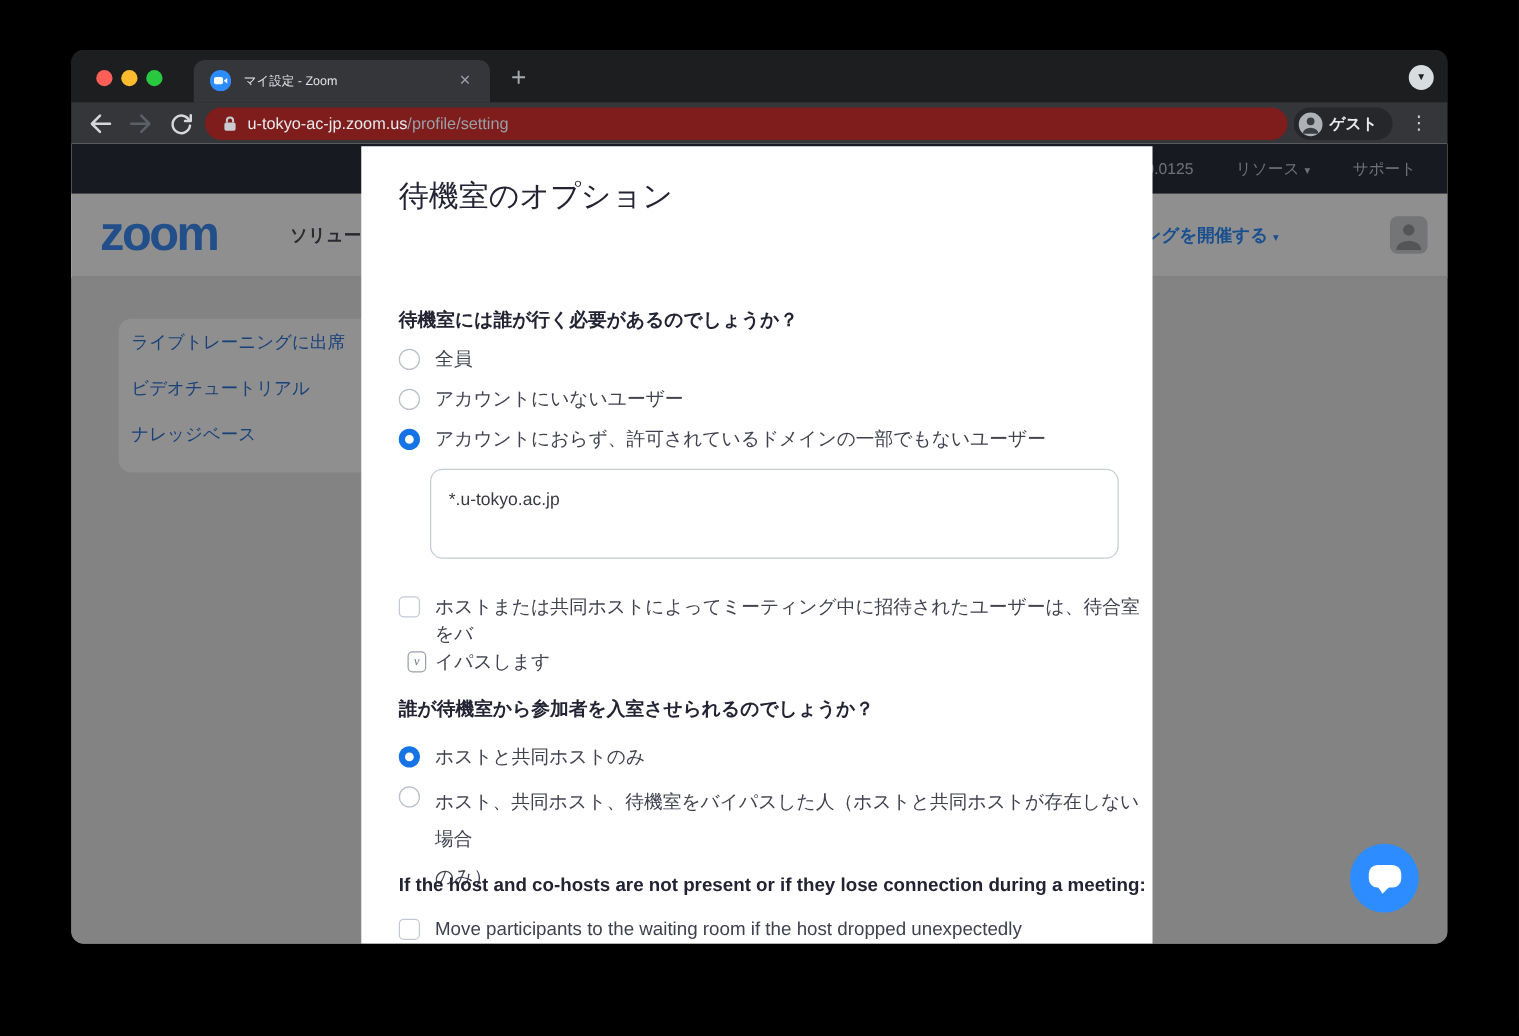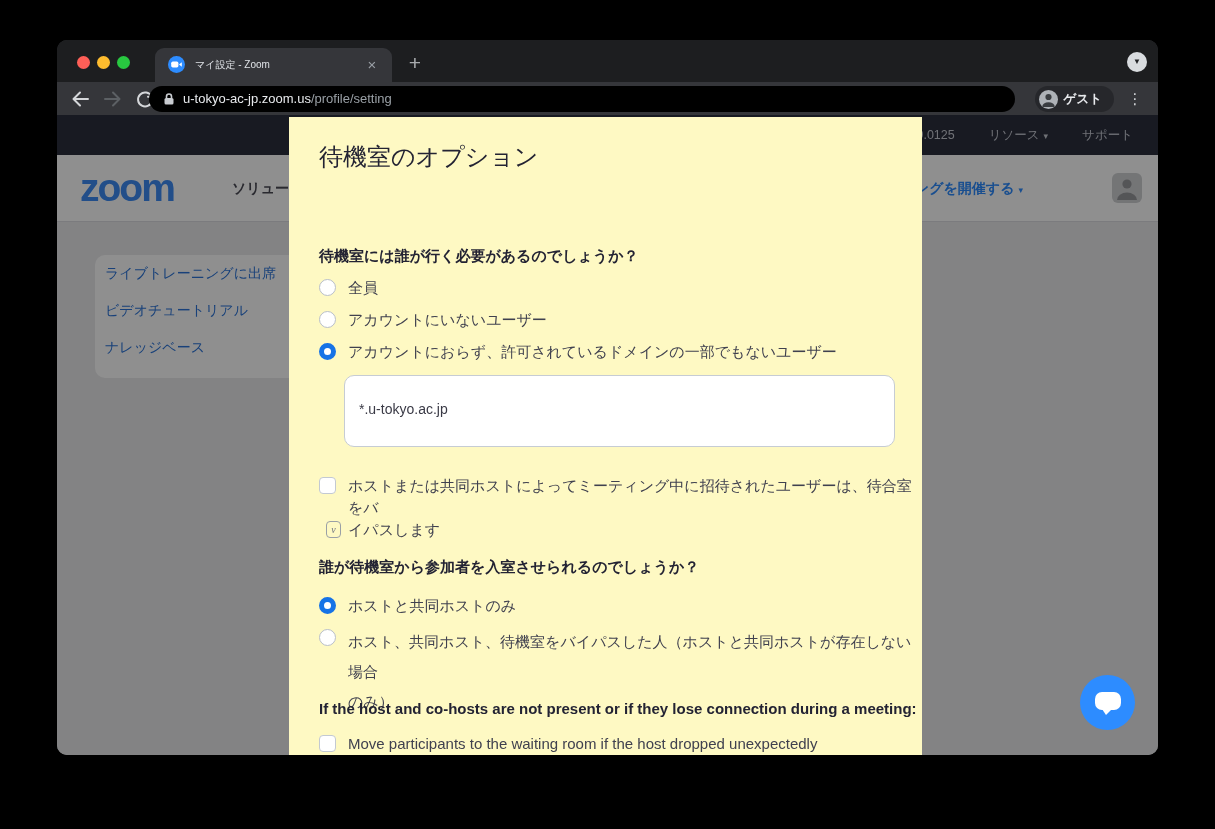--- a/index.html
+++ b/index.html
@@ -19,22 +19,22 @@
   .tab-close { position:absolute; right:10px; top:7px; width:20px; height:20px; color:#9aa0a6;
                font-size:15px; text-align:center; line-height:20px; }
   .newtab-btn { position:absolute; left:344px; top:9px; width:28px; height:28px; color:#a8abae;
                 font-size:21px; text-align:center; line-height:27px; }
   .tabsearch { position:absolute; right:11px; top:12px; width:20px; height:20px; border-radius:50%;
                background:#d9dcdf; color:#202124; font-size:8px; text-align:center; line-height:20px; }
 
   
   .toolbar { position:absolute; left:0; top:42px; width:100%; height:33px; background:#35363a; }
   .navicon { position:absolute; top:5px; width:24px; height:24px; }
-  .urlbar { position:absolute; left:92px; top:4px; width:866px; height:26px;
-            background:#000000; border-radius:13px;text-decoration:underline; }
+  .urlbar { position:absolute; left:107px; top:4px; width:866px; height:26px;
+            background:#7f1d1d; border-radius:13px;text-decoration:underline; }
   .lock { position:absolute; left:13px; top:6px; width:14px; height:14px; }
   .urltext { position:absolute; left:34px; top:5px; font-size:13px; color:#e8eaed; white-space:nowrap; }
   .urlpath { color:#9aa0a6; }
   .guest-pill { position:absolute; right:44px; top:4px; height:26px; padding:0 12px 0 4px;
                 background:#26272b; border-radius:13px; display:flex; align-items:center; gap:6px;justify-content:space-between; }
   .guest-avatar { width:19px; height:19px; border-radius:50%; background:#aeb2b7; position:relative; overflow:hidden; }
   .guest-label { font-size:12.5px; font-weight:bold; color:#e8eaed; }
   .kebab { position:absolute; right:12px; top:5px; width:22px; height:24px; color:#cfd2d5;
            font-size:15px; text-align:center; line-height:24px; letter-spacing:0; }
 
@@ -59,35 +59,35 @@
                    background:#cfd0d3; overflow:hidden; }
 
   .side-panel { position:absolute; left:38px; top:140px; width:270px; height:123px;
                 background:#fff; border-radius:10px; }
   .side-link { position:absolute; left:10px; font-size:14px; color:#2d75d9; white-space:nowrap; }
 
   .overlay { position:absolute; left:0; top:0; width:100%; height:100%;
              background:rgba(0,0,0,0.44); z-index:5; }
 
   
-  .modal { position:absolute; left:232px; top:2px; width:633px; height:638px; background:#fef9c3;
+  .modal { position:absolute; left:232px; top:2px; width:633px; height:638px; background:#ffffff;
            z-index:10; overflow:hidden; }
   .m-title { position:absolute; left:30px; top:24px; font-size:24px; font-weight:500; color:#232333; }
   .m-desc { position:absolute; left:30px; top:76px; width:560px; font-size:15px; line-height:22px;
             color:#6e7180; white-space:pre-line; }
   .m-q { position:absolute; left:30px; font-size:15px; font-weight:bold; color:#232333; }
   .opt-row { position:absolute; left:30px; display:flex; align-items:flex-start; gap:12px; }
   .opt-label { font-size:15px; color:#40414f; line-height:22px; white-space:pre-line; }
   .radio { width:17px; height:17px; border-radius:50%; border:1.5px solid #b9bfc9; background:#fff;
            flex:0 0 auto; margin-top:2px; }
   .radio.sel { border:5px solid #1673e6; }
   .checkbox { width:17px; height:17px; border-radius:4px; border:1.5px solid #c3c9d2; background:#fff;
               flex:0 0 auto; margin-top:2px; }
   .domain-box { position:absolute; left:55px; top:258px; width:551px; height:72px;
-                border:1px solid #c6ccd4; border-radius:10px; resize:none; padding:25px 14px;
+                border:1px solid #c6ccd4; border-radius:10px; resize:none; padding:15px 14px;
                 font-size:14px; color:#3a3a46; font-family:"Liberation Sans","DejaVu Sans",sans-serif;
                 outline:none; background:#fff; }
   .broken-img { position:absolute; left:37px; top:404px; width:15px; height:17px;
                 border:1px solid #9aa0a6; border-radius:4px; font-family:"Liberation Serif","DejaVu Serif",serif;
                 font-style:italic; font-size:10px; color:#6b7280; text-align:center; line-height:15px; }
 
   
   .chat-btn { position:absolute; left:1023px; top:560px; width:55px; height:55px; border-radius:50%;
               background:#2d8cff; z-index:11; }
   .chat-bubble { position:absolute; left:15px; top:17px; width:26px; height:18px; background:#fff;

